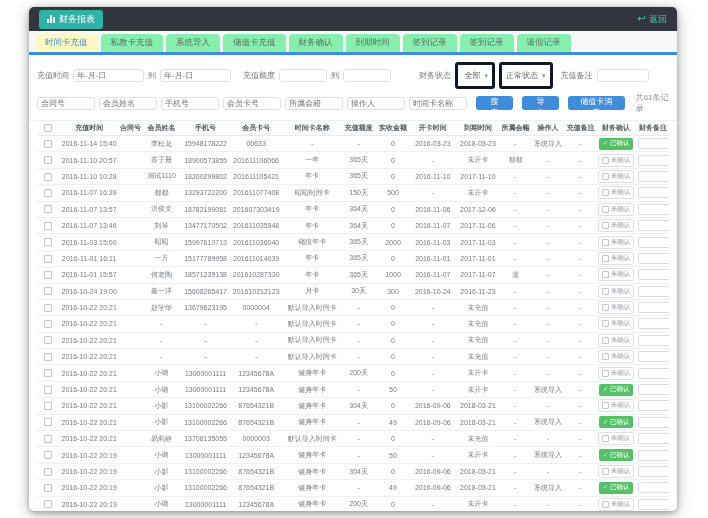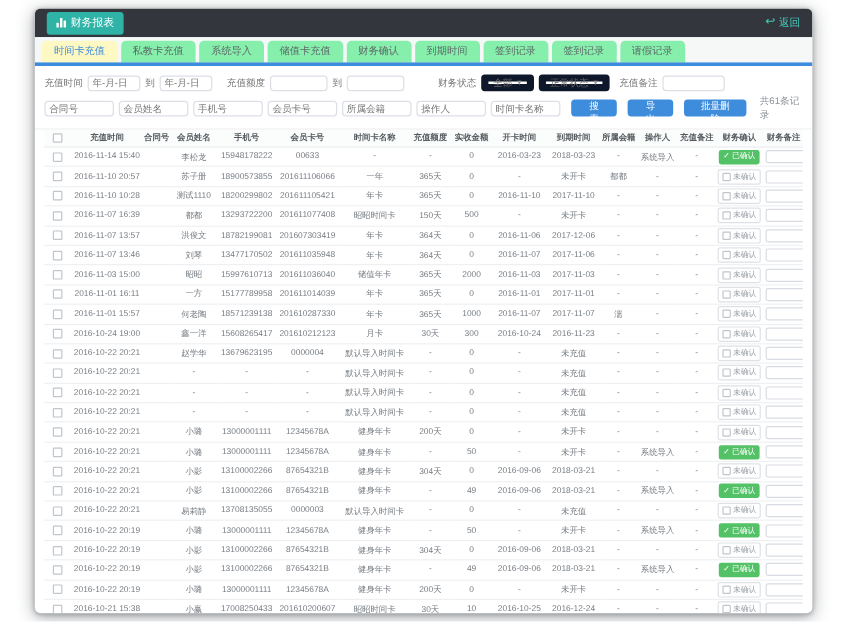--- a/index.html
+++ b/index.html
@@ -23,22 +23,22 @@
   
   .tabsbar{background:#f6f8f8;display:flex;align-items:flex-end;padding:3px 6px 0;flex:0 0 auto}
   .tab{font-size:8.5px;color:#5d6a68;background:#86efac;padding:3px 10px;border-radius:4px 4px 0 0;margin-right:3px;white-space:nowrap;cursor:pointer}
   .tab.active{background:#fef9c3;color:#3e8ddd}
   .bluebar{height:3px;background:#3e8ddd;flex:0 0 auto}
   
   .filters{padding:4px 8px 3px;border-bottom:1px solid #f0f0f0;flex:0 0 auto}
   .frow{display:flex;align-items:center;margin:3px 0;gap:4px;font-size:8px;color:#777}
   .flabel{white-space:nowrap}
   input.fin{height:13px;border:1px solid #dcdfe6;border-radius:3px;font-size:8px;padding:0 3px;color:#666;box-sizing:border-box;outline:none}
-  .fin.date{width:44px}.fin.amt{width:48px}.fin.txt{width:58px}.fin.sm{width:52px}
-  .fsel{height:14px;border:6px solid #0f172a;border-radius:3px;font-size:8px;color:#666;display:flex;align-items:center;justify-content:space-between;padding:0 4px;background:#fff;min-width:40px;box-sizing:border-box;cursor:pointer}
+  .fin.date{width:71px}.fin.amt{width:48px}.fin.txt{width:58px}.fin.sm{width:52px}
+  .fsel{height:27px;border:3px solid #0f172a;border-radius:3px;font-size:8px;color:#666;display:flex;align-items:center;justify-content:flex-end;padding:0 4px;background:#fff;min-width:40px;box-sizing:border-box;cursor:pointer}
   .caret{font-size:7px;color:#999;margin-left:4px}
   .btn{height:14px;border:none;background:#3e8ddd;color:#fff;font-size:8px;border-radius:3px;padding:0 12px;margin-left:5px;cursor:pointer}
   .count{font-size:8px;color:#8a9096;margin-left:7px}
   
   .tablewrap{flex:1 1 auto;padding:0 8px;overflow:hidden}
   table{width:100%;border-collapse:collapse;table-layout:fixed}
   th{font-size:7px;color:#555b60;font-weight:bold;height:14px;border-bottom:1px solid #e8ebee;background:#fbfcfc;white-space:nowrap;overflow:hidden;padding:0 1px}
   td{font-size:7px;color:#767c82;height:15.4px;text-align:center;border-bottom:1px solid #eef1f3;white-space:nowrap;overflow:hidden;padding:0 1px}
   .cb{display:inline-block;width:6px;height:6px;border:1px solid #c0c6cc;border-radius:1px;background:#fff;vertical-align:middle}
   .badge-ok{display:inline-block;background:#53c266;color:#fff;font-size:6.5px;padding:1.5px 4px;border-radius:2px}
@@ -104,21 +104,21 @@
     <div class="frow">
       <input class="fin txt" placeholder="合同号" style="">
       <input class="fin txt" placeholder="会员姓名" style="">
       <input class="fin txt" placeholder="手机号" style="">
       <input class="fin txt" placeholder="会员卡号" style="">
       <input class="fin txt" placeholder="所属会籍" style="">
       <input class="fin txt" placeholder="操作人" style="">
       <input class="fin txt" placeholder="时间卡名称" style="">
       <button class="btn">搜索</button>
       <button class="btn">导出</button>
-      <button class="btn">批量删除</button>
+      <button class="btn">储值卡消费</button>
       <span class="count">共61条记录</span>
     </div>
   </div>
 
   <div class="tablewrap">
     <table>
       <thead>
           <tr id="header-row">
             <th style="width: 3.4%;"><span class="cb"></span></th>
             <th style="width: 9.6%;">充值时间</th>

